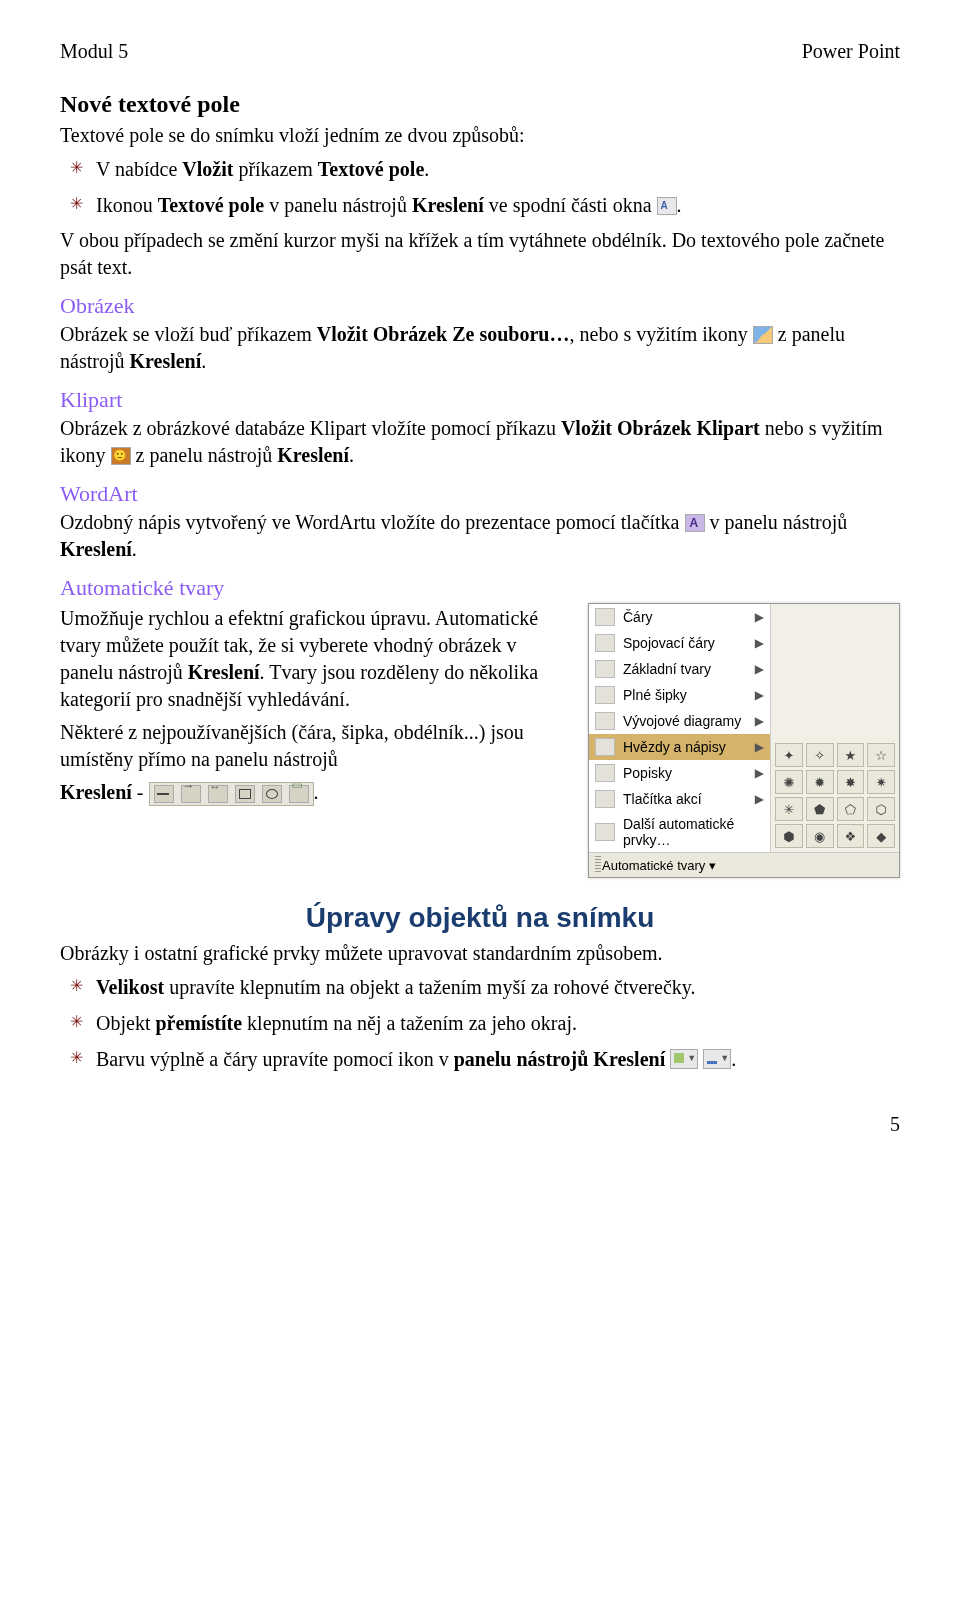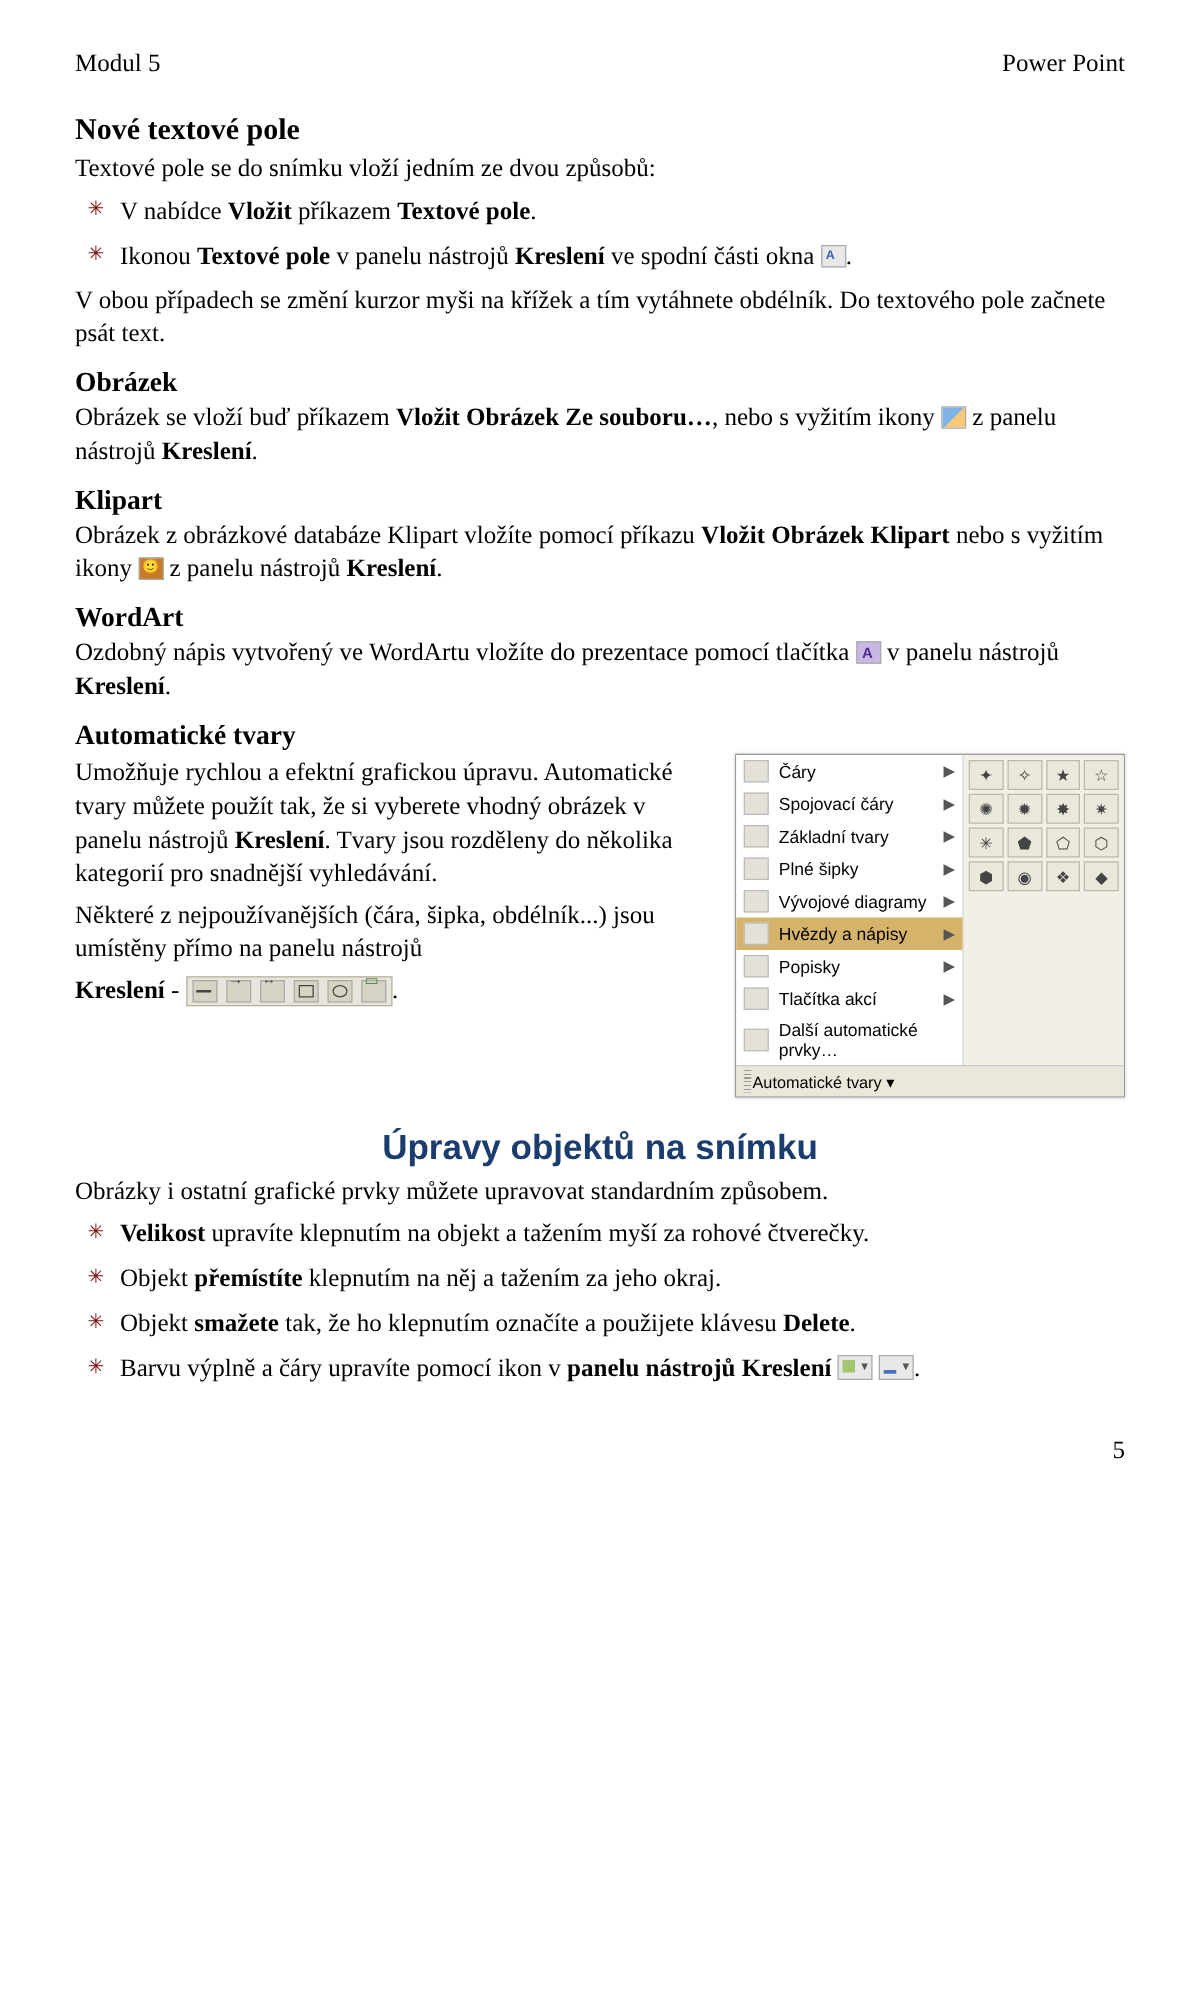--- a/index.html
+++ b/index.html
@@ -20,22 +20,22 @@
     font-size: 20px;
     margin-bottom: 28px;
   }
   .h-bold {
     font-size: 24px;
     font-weight: bold;
     margin: 0 0 4px 0;
   }
   .h-sub-blue {
     font-size: 22px;
-    font-weight: bold;
-    color: #000000;
+    font-weight: normal;
+    color: #8b5cf6;
     margin: 12px 0 2px 0;
   }
   .h-section {
     font-family: Arial, sans-serif;
     font-size: 28px;
     font-weight: bold;
     color: #1a3c6e;
     margin: 24px 0 6px 0;
     text-align: center;
   }
@@ -139,21 +139,21 @@
   .menu-wrap-row { display:flex; gap:18px; align-items:flex-start; }
   .menu-wrap-row .text-col { flex: 1; }
   .menu-box {
     width: 310px;
     background: #f2f0e6;
     border: 1px solid #999;
     font-family: Arial, sans-serif;
     font-size: 14px;
     box-shadow: 0 0 3px rgba(0,0,0,0.2);
   }
-  .menu-with-palette { display:flex; }
+  .menu-with-palette { display:flex;align-items:flex-end; }
   .menu-list { flex:1; background:#fff; border-right:1px solid #ccc; }
   .menu-item {
     display:flex;
     align-items:center;
     padding:4px 6px;
     gap:8px;
     border-bottom:0;
   }
   .menu-item.highlight {
     background:#d6b36a;
@@ -388,23 +388,20 @@
   <div class="h-section">Úpravy objektů na snímku</div>
   <p>Obrázky i ostatní grafické prvky můžete upravovat standardním způsobem.</p>
   <ul class="bullet-list">
     <li>
       <span class="bold">Velikost</span><span> upravíte klepnutím na objekt a tažením myší za rohové čtverečky.</span>
     </li>
     <li>
       <span>Objekt </span><span class="bold">přemístíte</span><span> klepnutím na něj a tažením za jeho okraj.</span>
     </li>
     <li>
-      <span>Objekt </span><span class="bold">smažete</span><span> tak, že ho klepnutím označíte a použijete klávesu </span><span class="bold">Delete</span><span>.</span>
-    </li>
-    <li>
       <span>Barvu výplně a čáry upravíte pomocí ikon v </span><span class="bold">panelu nástrojů Kreslení</span><span> </span>
       <span class="fill-icon"></span>
       <span class="line-color-icon"></span>.
     </li>
   </ul>
 
   <div class="page-num">5</div>
 </div>
 
 </body></html>

